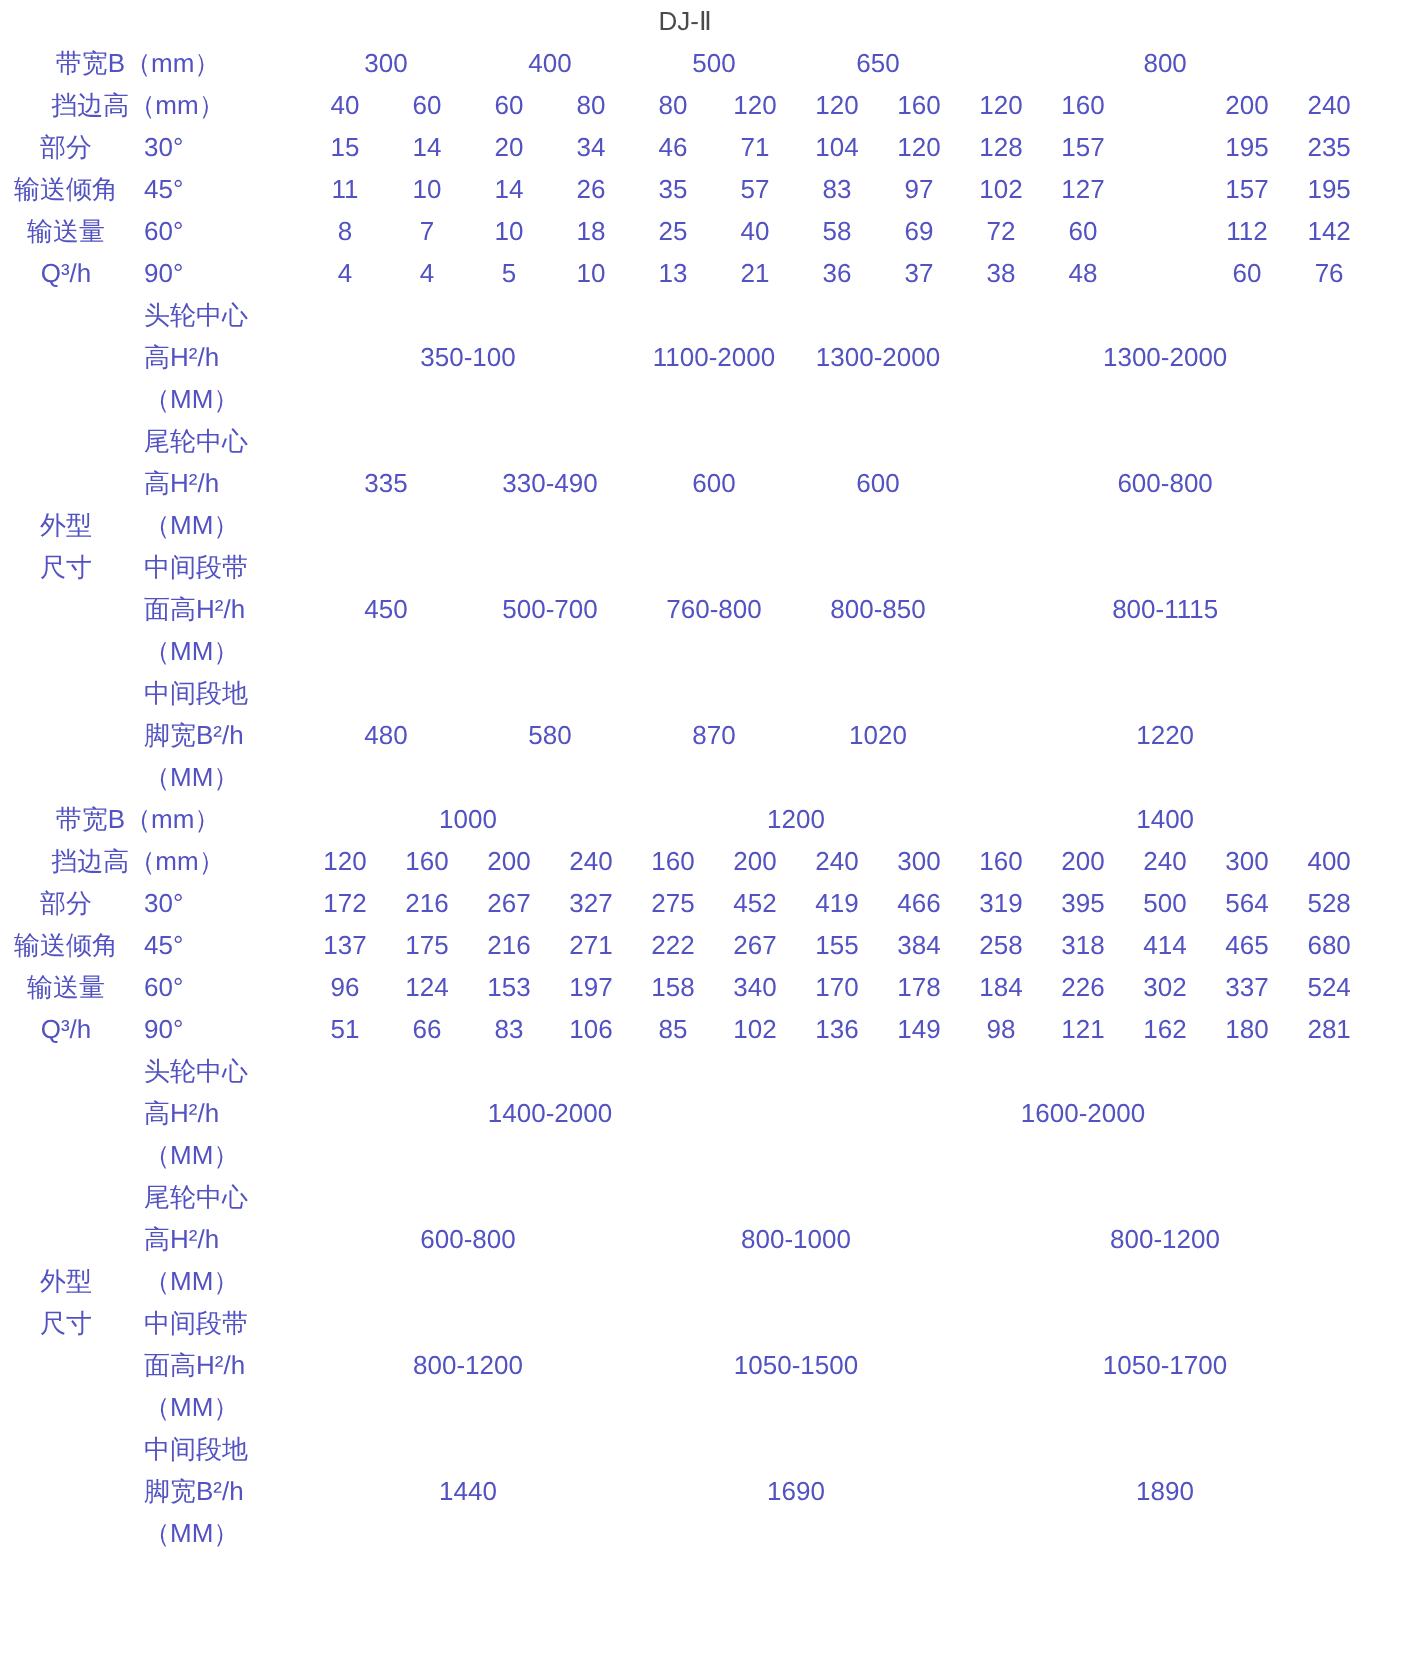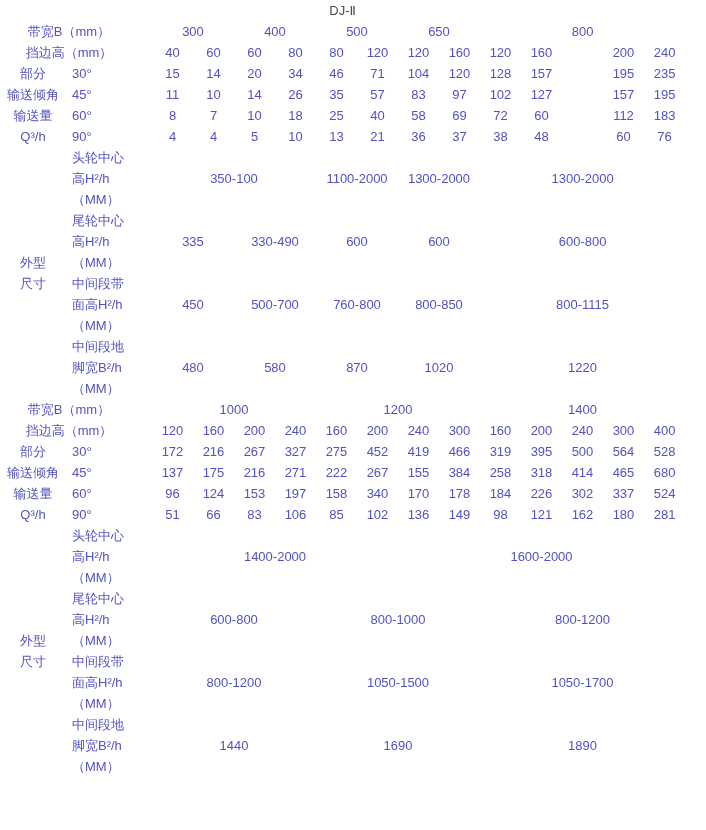--- a/index.html
+++ b/index.html
@@ -141,21 +141,21 @@
           <td>10</td>
           <td>18</td>
           <td>25</td>
           <td>40</td>
           <td>58</td>
           <td>69</td>
           <td>72</td>
           <td>60</td>
           <td></td>
           <td>112</td>
-          <td>183</td>
+          <td>142</td>
         </tr>
         <tr>
           <td class="lbl1">Q³/h</td>
           <td class="lbl2">90°</td>
           <td>4</td>
           <td>4</td>
           <td>5</td>
           <td>10</td>
           <td>13</td>
           <td>21</td>

